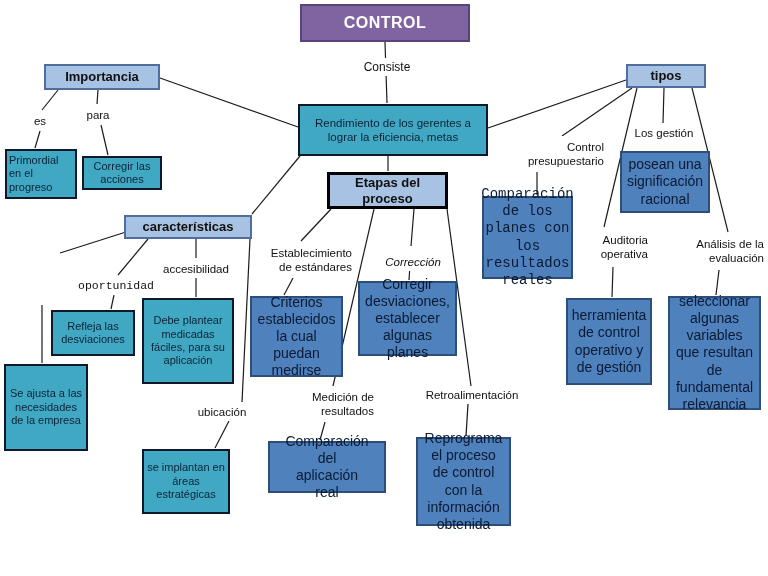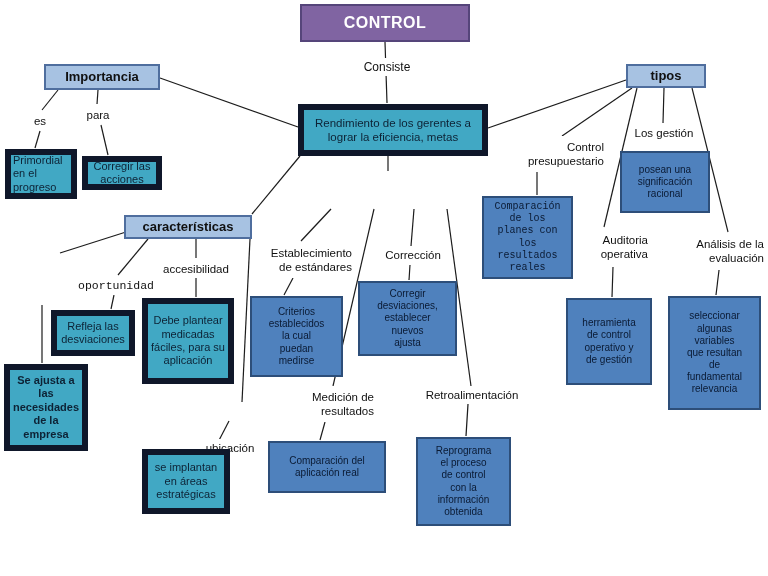--- a/index.html
+++ b/index.html
@@ -20,26 +20,26 @@
   }
   .box-header {
     background:#A7C2E2; border:2px solid #4F6E9E;
     color:#101010; font-weight:bold; font-size:13px;text-align:right;
   }
   .box-etapas {
     background:#A7C2E2; border:3px solid #000000;
     color:#101010; font-weight:bold; font-size:13px;
   }
   .box-teal {
-    background:#41A8C4; border:6px solid #0f172a;
+    background:#41A8C4; border:2px solid #0f172a;
     color:#0d2235; font-size:11px; padding:2px;
   }
   .box-dark {
     background:#4F81BD; border:2px solid #2D4E79;
-    color:#0a1a33; font-size:10px; padding:18px;
+    color:#0a1a33; font-size:14px; padding:18px;
   }
   .lbl {
     position:absolute; z-index:2; background:#ffffff; color:#101010;
     font-size:11.5px; line-height:1.25; text-align:right;
     display:flex; align-items:center; justify-content:center;
   }
 </style>
 </head>
 <body>
 
@@ -91,20 +91,21 @@
   <div class="lbl" style="left:24px; top:112px; width:32px; height:18px;">es</div>
 
   <div class="lbl" style="left:76px; top:106px; width:44px; height:18px;">para</div>
 
   <div class="node box-teal" style="left:5px; top:149px; width:72px; height:50px; justify-content:flex-start; text-align:left;">Primordial en el progreso</div>
 
   <div class="node box-teal" style="left:82px; top:156px; width:80px; height:34px;">Corregir las acciones</div>
 
   <div class="node box-teal" style="left:298px; top:104px; width:190px; height:52px; font-size:11.5px;">Rendimiento de los gerentes a lograr la eficiencia, metas</div>
 
+  <div class="node box-etapas" style="left:327px; top:172px; width:121px; height:37px;">Etapas del proceso</div>
 
   <div class="lbl" style="left:496px; top:136px; width:108px; height:36px;">Control presupuestario</div>
 
   <div class="lbl" style="left:630px; top:124px; width:68px; height:18px;">Los gestión</div>
 
   <div class="node box-dark" style="left:620px; top:151px; width:90px; height:62px;">posean una significación racional</div>
 
   <div class="node box-dark" style="left:482px; top:196px; width:91px; height:83px;font-family:Liberation Mono, monospace;">Comparación de los planes con los resultados reales</div>
 
   <div class="lbl" style="left:578px; top:228px; width:70px; height:38px;">Auditoria operativa</div>
@@ -113,37 +114,37 @@
 
   <div class="node box-header" style="left:124px; top:215px; width:128px; height:24px;">características</div>
 
 
   <div class="lbl" style="left:80px; top:277px; width:72px; height:18px;font-family:Liberation Mono, monospace;">oportunidad</div>
 
   <div class="lbl" style="left:156px; top:260px; width:80px; height:18px;">accesibilidad</div>
 
   <div class="lbl" style="left:256px; top:242px; width:96px; height:36px;">Establecimiento de estándares</div>
 
-  <div class="lbl" style="left:380px; top:246px; width:66px; height:18px;">Corrección</div>
+  <div class="lbl" style="left:380px; top:253px; width:66px; height:18px;font-style:italic;">Corrección</div>
 
   <div class="node box-teal" style="left:51px; top:310px; width:84px; height:46px;">Refleja las desviaciones</div>
 
   <div class="node box-teal" style="left:142px; top:298px; width:92px; height:86px;">Debe plantear medicadas fáciles, para su aplicación</div>
 
   <div class="node box-dark" style="left:250px; top:296px; width:93px; height:81px;">Criterios establecidos la cual puedan medirse</div>
 
-  <div class="node box-dark" style="left:358px; top:281px; width:99px; height:75px;">Corregir desviaciones, establecer nuevos ajusta</div>
+  <div class="node box-dark" style="left:358px; top:281px; width:99px; height:75px;">Corregir desviaciones, establecer algunas planes</div>
 
   <div class="node box-dark" style="left:566px; top:298px; width:86px; height:87px;">herramienta de control operativo y de gestión</div>
 
   <div class="node box-dark" style="left:668px; top:296px; width:93px; height:114px;">seleccionar algunas variables que resultan de fundamental relevancia</div>
 
-  <div class="node box-teal" style="left:4px; top:364px; width:84px; height:87px;font-weight:bold;">Se ajusta a las necesidades de la empresa</div>
+  <div class="node box-teal" style="left:4px; top:364px; width:84px; height:87px;">Se ajusta a las necesidades de la empresa</div>
 
-  <div class="lbl" style="left:200px; top:403px; width:60px; height:18px;margin-top:36px;">ubicación</div>
+  <div class="lbl" style="left:192px; top:403px; width:60px; height:18px;">ubicación</div>
 
   <div class="node box-teal" style="left:142px; top:449px; width:88px; height:65px;">se implantan en áreas estratégicas</div>
 
   <div class="lbl" style="left:286px; top:386px; width:88px; height:36px;">Medición de resultados</div>
 
   <div class="lbl" style="left:418px; top:386px; width:108px; height:18px;">Retroalimentación</div>
 
   <div class="node box-dark" style="left:268px; top:441px; width:118px; height:52px;">Comparación del aplicación real</div>
 
   <div class="node box-dark" style="left:416px; top:437px; width:95px; height:89px;">Reprograma el proceso de control con la información obtenida</div>

